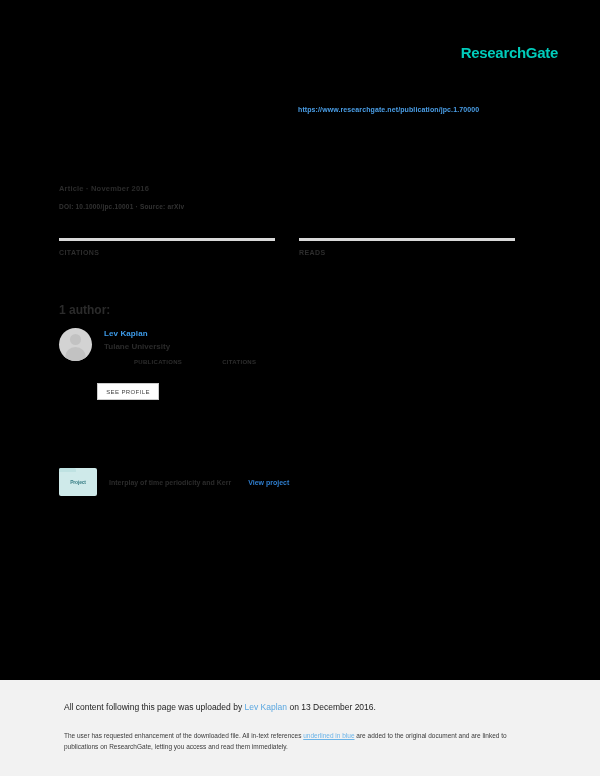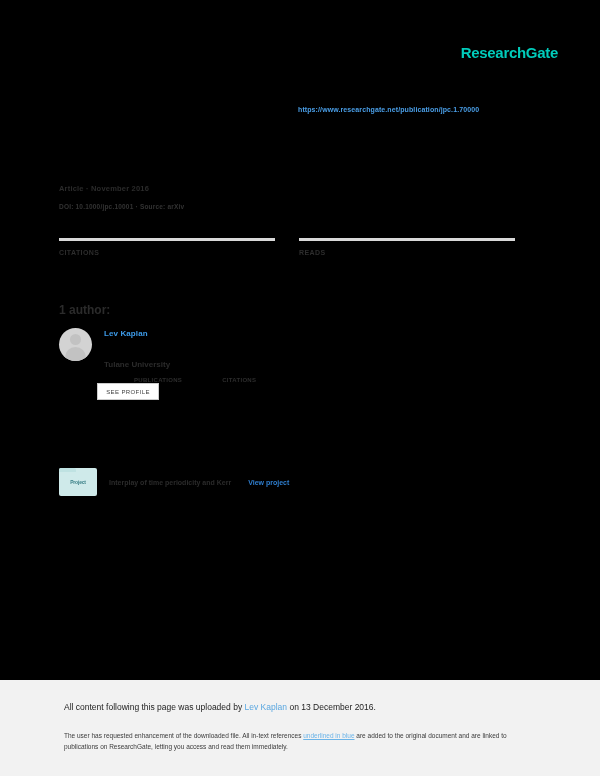--- a/index.html
+++ b/index.html
@@ -148,21 +148,21 @@
     background: #c2c2c2;
   }
   .author-info { padding-top: 1px; }
   .author-name {
     font-size: 8px;
     font-weight: bold;
     color: #3d9be9;
     letter-spacing: 0.1px;
   }
   .author-affil {
-    margin-top: 22px;
+    margin-top: 4px;
     font-size: 8px;
     font-weight: bold;
     color: #2b2b2b;
   }
   .author-stats {
     margin-top: 8px;
     margin-left: 30px;
     display: flex;
     gap: 40px;
   }

